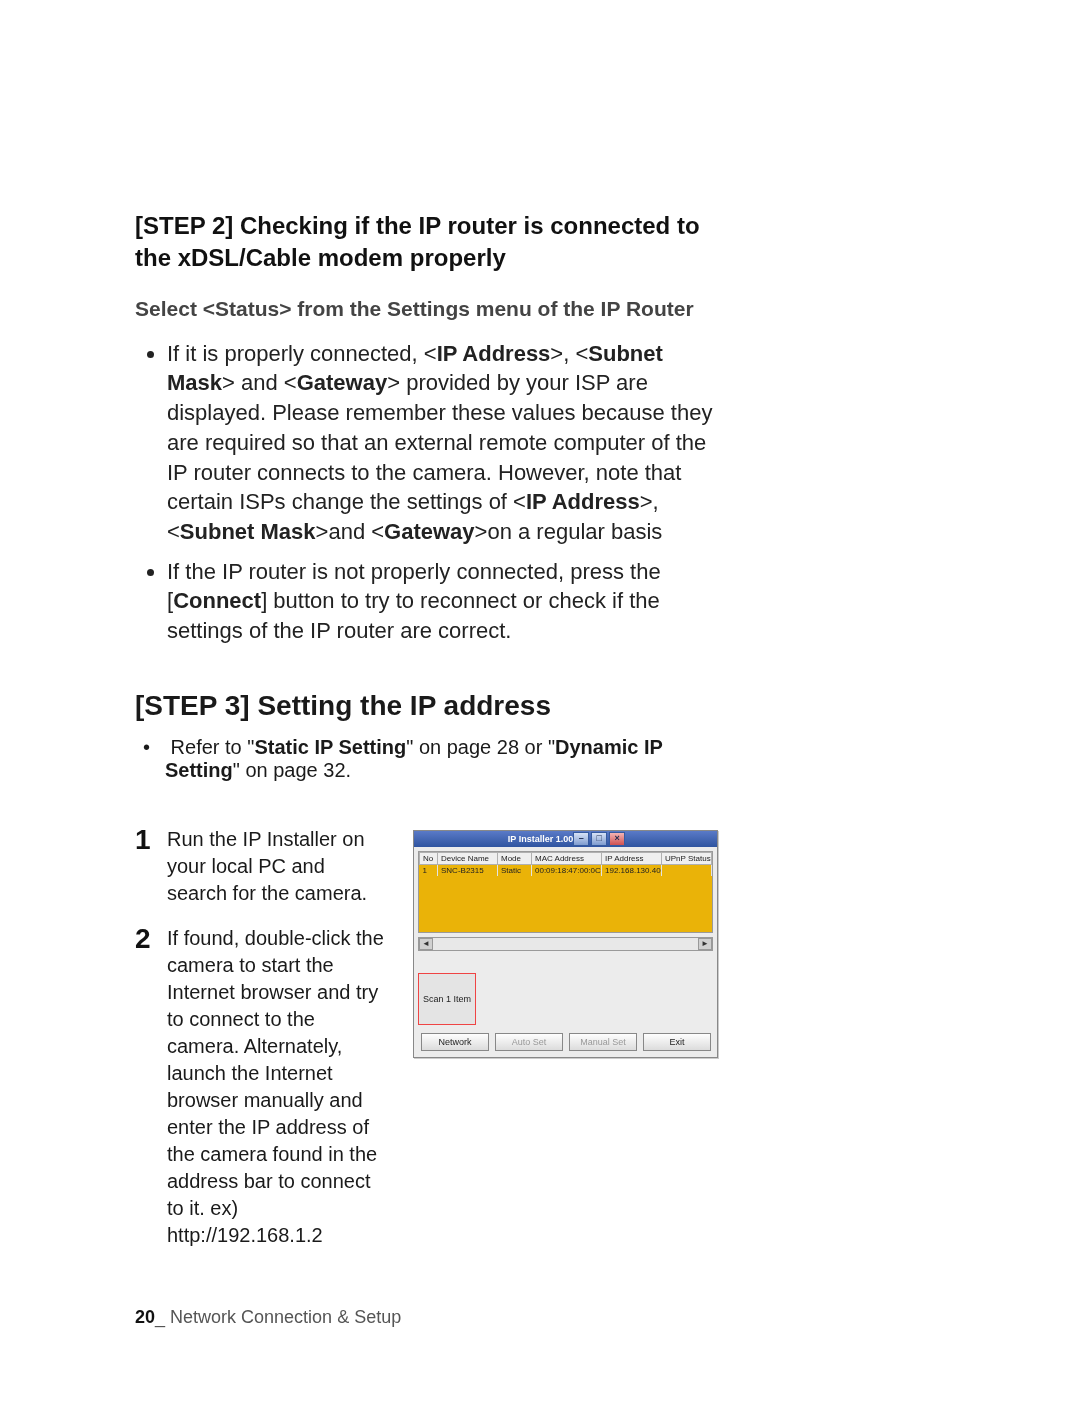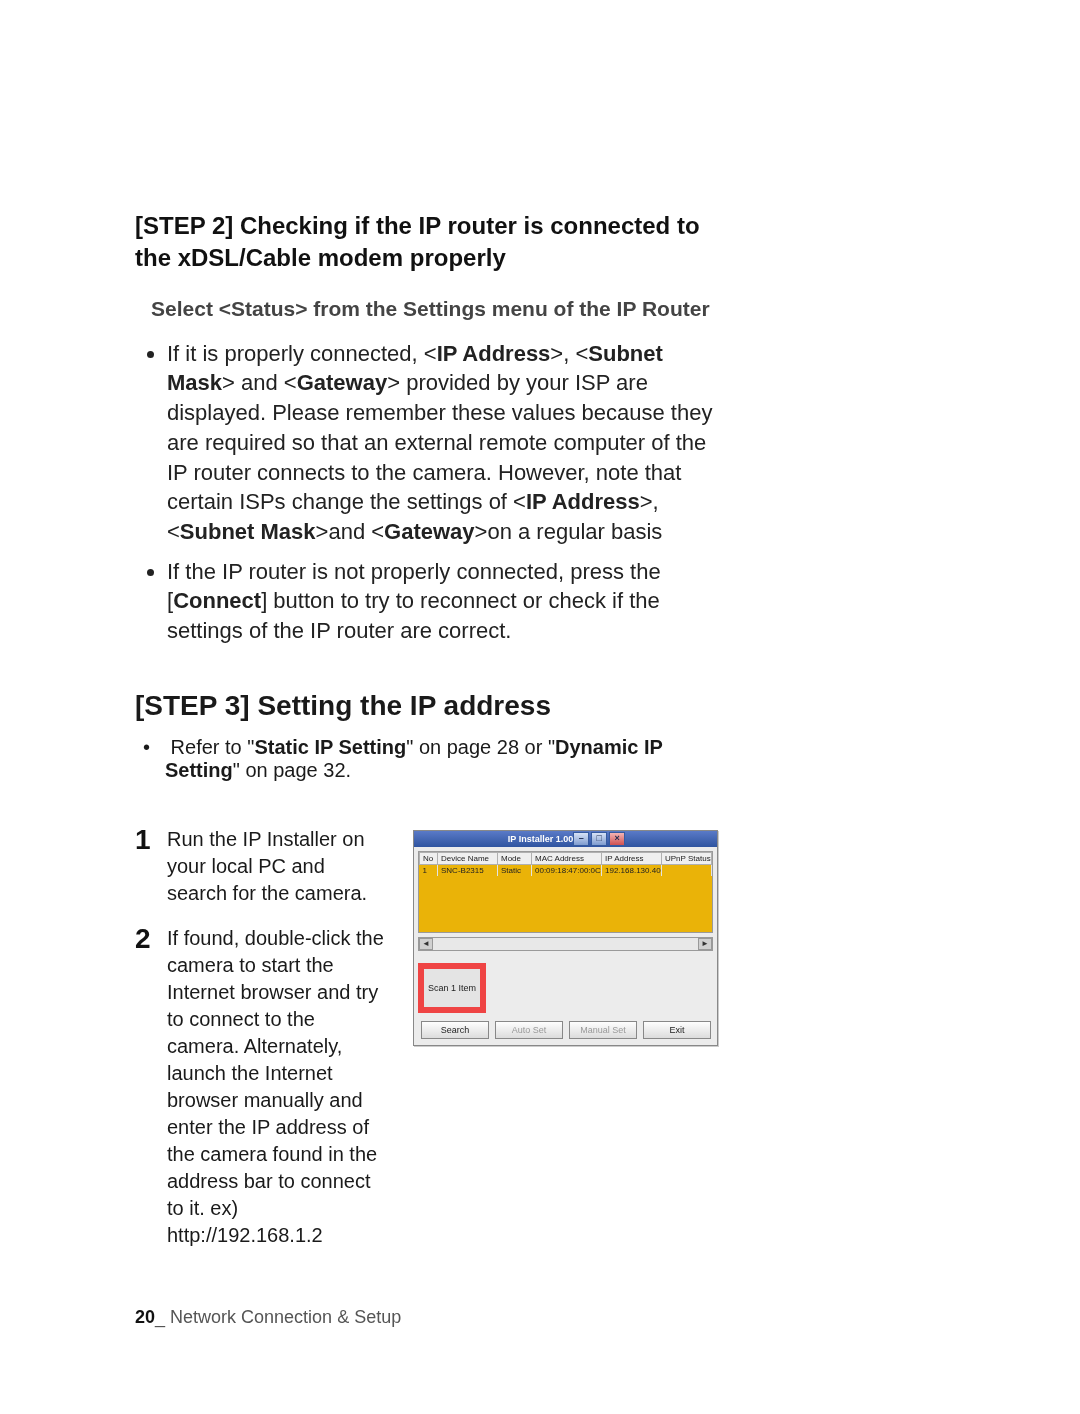--- a/index.html
+++ b/index.html
@@ -22,21 +22,21 @@
     font-size: 24px;
     line-height: 1.35;
     font-weight: bold;
     color: #111;
     margin: 0 0 22px 0;
   }
   .sub-instruction {
     font-size: 21px;
     font-weight: 600;
     color: #444;
-    margin: 0 0 18px 16px;
+    margin: 0 0 18px 0;
   }
   ul.bullets {
     margin: 0 0 44px 2px;
     padding-left: 30px;
   }
   ul.bullets li {
     font-size: 22px;
     line-height: 1.35;
     margin-bottom: 10px;
     color: #222;
@@ -141,24 +141,24 @@
     display:flex; margin:0 4px 4px 4px;
     border:1px solid #9a9a9a; background:#e8e8e8;
     height:12px; align-items:center; justify-content:space-between;
   }
   .scroll-row .arrow {
     width:12px; height:10px; background:#d0d0d0;
     border:1px solid #999; display:flex; align-items:center;
     justify-content:center; font-size:8px; color:#333;
   }
   .status-row {
-    margin: 8px 4px 6px 4px;
-    font-size: 9px;
-    border:6px solid #ef4444;
-    background:#e4e4e4; padding:14px 4px;
+    margin: 18px 4px 6px 4px;
+    font-size: 9px;
+    border:1px solid #ef4444;
+    background:#e4e4e4; padding:20px 4px;
     display:inline-block;
   }
   .button-row {
     display:flex; justify-content:flex-end; gap:6px;
     padding: 2px 6px 6px 6px;
   }
   .winbtn {
     min-width: 54px;
     height: 16px;
     border: 1px solid #888;
@@ -254,21 +254,21 @@
           </tr>
         </tbody>
           </table>
       </div>
       <div class="scroll-row">
         <span class="arrow">◄</span>
         <span class="arrow">►</span>
       </div>
       <div class="status-row">Scan 1 Item</div>
       <div class="button-row">
-        <div class="winbtn">Search</div>
+        <div class="winbtn">Network</div>
         <div class="winbtn disabled">Auto Set</div>
         <div class="winbtn disabled">Manual Set</div>
         <div class="winbtn">Exit</div>
       </div>
     </div>
   </div>
 
   <div class="footer">
     <span class="pagenum">20</span><span>_ </span><span>Network Connection &amp; Setup</span>
   </div>

